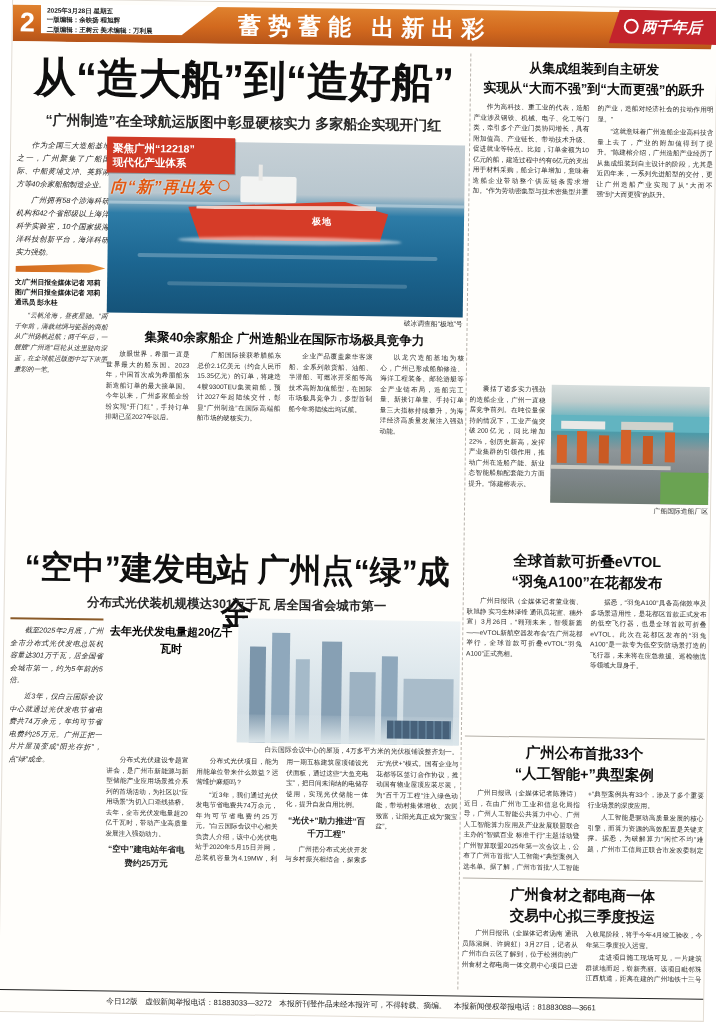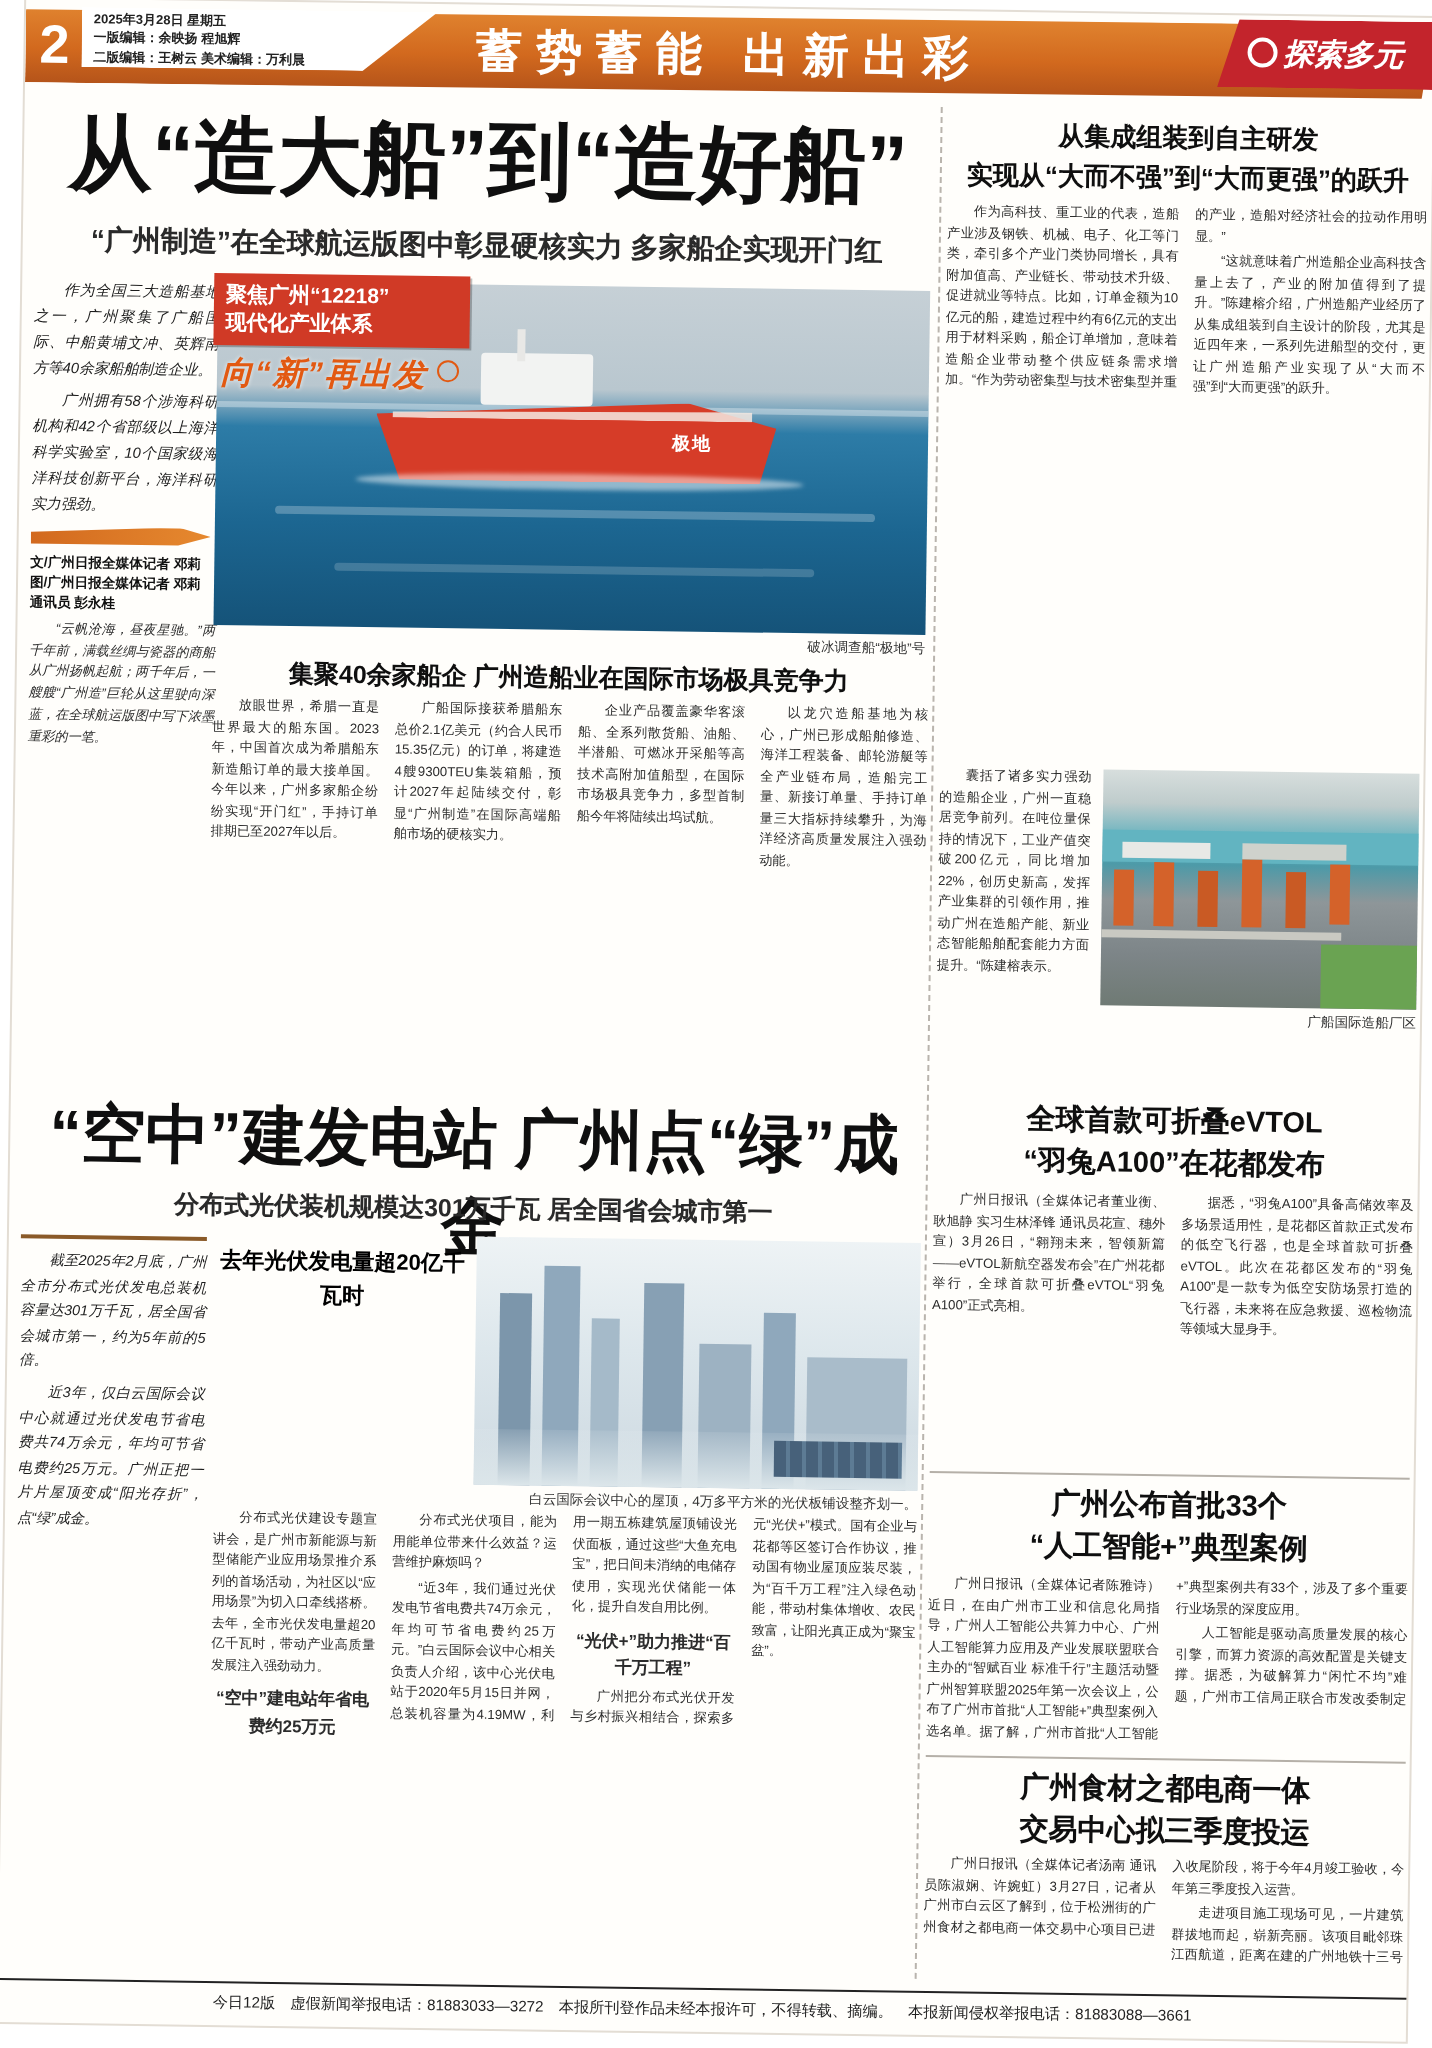--- a/index.html
+++ b/index.html
@@ -93,21 +93,21 @@
 
   <div class="banner"></div>
   <div class="pageno">2</div>
   <div class="datebox">
     <div>2025年3月28日 星期五</div>
     <div>一版编辑：余映扬 程旭辉</div>
     <div>二版编辑：王树云 美术编辑：万利晨</div>
   </div>
   <div class="banner-title">蓄势蓄能 出新出彩</div>
   <div class="masthead">
-    <span class="logo"><span class="ring"></span><span>探索多元</span></span>
+    <span class="logo"><span class="ring"></span><span>两千年后</span></span>
   </div>
 
   <div class="vrule" style="left:458px;top:48px;height:936px;"></div>
 
   <div class="hl lead-hl">从“造大船”到“造好船”</div>
   <div class="lead-sub">“广州制造”在全球航运版图中彰显硬核实力 多家船企实现开门红</div>
 
   <div class="intro-col">
     <p>作为全国三大造船基地之一，广州聚集了广船国际、中船黄埔文冲、英辉南方等40余家船舶制造企业。</p>
     <p>广州拥有58个涉海科研机构和42个省部级以上海洋科学实验室，10个国家级海洋科技创新平台，海洋科研实力强劲。</p>
@@ -126,21 +126,21 @@
     <div class="abs" style="left:30px;top:112px;width:300px;height:4px;background:rgba(255,255,255,.25);border-radius:2px;"></div>
     <div class="abs" style="left:60px;top:140px;width:240px;height:4px;background:rgba(255,255,255,.18);border-radius:2px;"></div>
 
     <div class="abs" style="left:80px;top:48px;width:200px;height:58px;">
       <div class="abs" style="left:52px;top:-14px;width:56px;height:26px;background:#f2f3f2;border-radius:2px;"></div>
       <div class="abs" style="left:70px;top:-26px;width:4px;height:16px;background:#e8e8e6;"></div>
       <div class="abs" style="left:0;top:10px;width:200px;height:40px;background:#d63c28;
            clip-path:polygon(0 18%,78% 0,100% 30%,96% 100%,6% 100%);"></div>
       <div class="abs" style="left:8px;top:14px;width:180px;height:5px;background:#f5e9e2;opacity:.85;
            clip-path:polygon(0 40%,100% 0,100% 100%,0 100%);"></div>
-      <div class="abs" style="left:148px;top:24px;color:#fff;font-size:9px;font-weight:700;letter-spacing:1px;">极地</div>
+      <div class="abs" style="left:124px;top:24px;color:#fff;font-size:9px;font-weight:700;letter-spacing:1px;">极地</div>
       <div class="abs" style="left:-10px;top:46px;width:224px;height:8px;background:rgba(255,255,255,.5);border-radius:50%;filter:blur(1px);"></div>
     </div>
   </div>
 
   <div class="tagbox">
     <div>聚焦广州“12218”</div>
     <div>现代化产业体系</div>
   </div>
   <div class="tagscript"><span>向“新”再出发</span> <span class="seal"></span></div>
 

